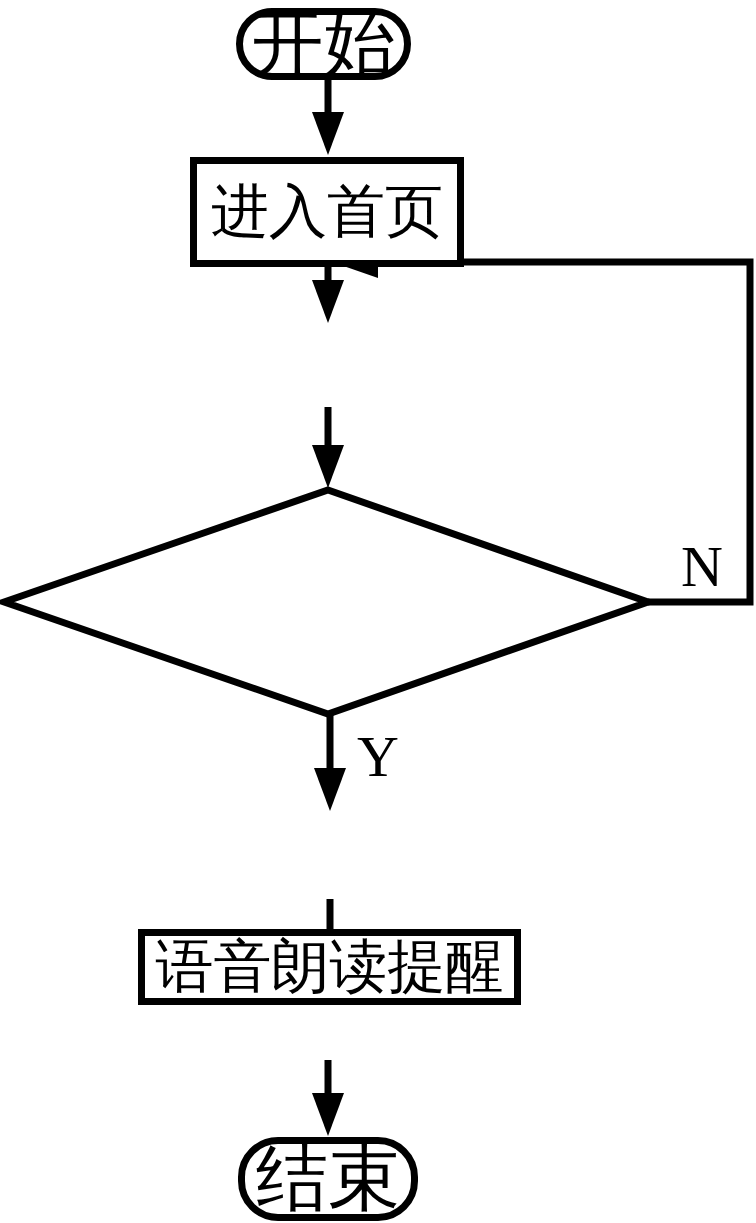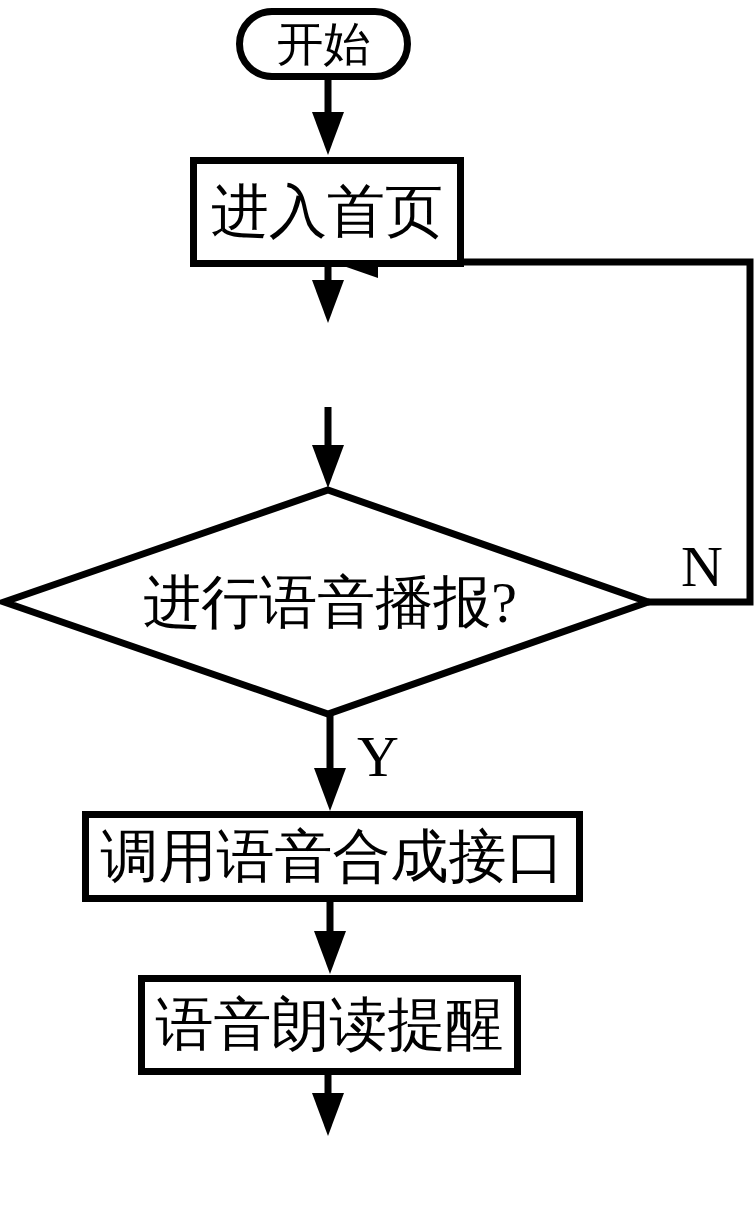--- a/index.html
+++ b/index.html
@@ -17,21 +17,21 @@
     border:7px solid #000;
     background:#fff;
     display:flex;
     align-items:center;
     justify-content:center;
     font-size:58px;
     color:#000;
     white-space:nowrap;
     line-height:1;
   }
-  .terminator{border-radius:40px;font-size:47px;align-items:center;}
+  .terminator{border-radius:40px;font-size:72px;align-items:center;}
   .overlay-label{
     position:absolute;
     color:#000;
     text-align:center;
     line-height:1;
     white-space:nowrap;
   }
   .diamond-text{font-size:58px;}
   .branch-label{font-size:58px;}
 </style>
@@ -82,28 +82,27 @@
 
   <div class="node terminator" style="left:236px;top:8px;width:175px;height:72px;">
     <span>开始</span>
   </div>
 
   <div class="node" style="left:190px;top:157px;width:274px;height:110px;">
     <span>进入首页</span>
   </div>
 
 
-  <div class="overlay-label diamond-text" style="left:30px;top:574px;width:600px;">进行语音播报?</div>
 
   <div class="overlay-label branch-label" style="left:676px;top:538px;width:52px;">N</div>
 
   <div class="overlay-label branch-label" style="left:352px;top:728px;width:52px;">Y</div>
 
-  <div class="node" style="left:82px;top:811px;width:501px;height:91px;">
-    <span>调用语音合成接口</span>
-  </div>
 
-  <div class="node" style="left:138px;top:975px;width:383px;height:100px;">
+  <div class="node" style="left:138px;top:929px;width:383px;height:76px;">
     <span>语音朗读提醒</span>
   </div>
 
+  <div class="node terminator" style="left:238px;top:1137px;width:180px;height:84px;">
+    <span>结束</span>
+  </div>
 
 </div>
 
 </body></html>

